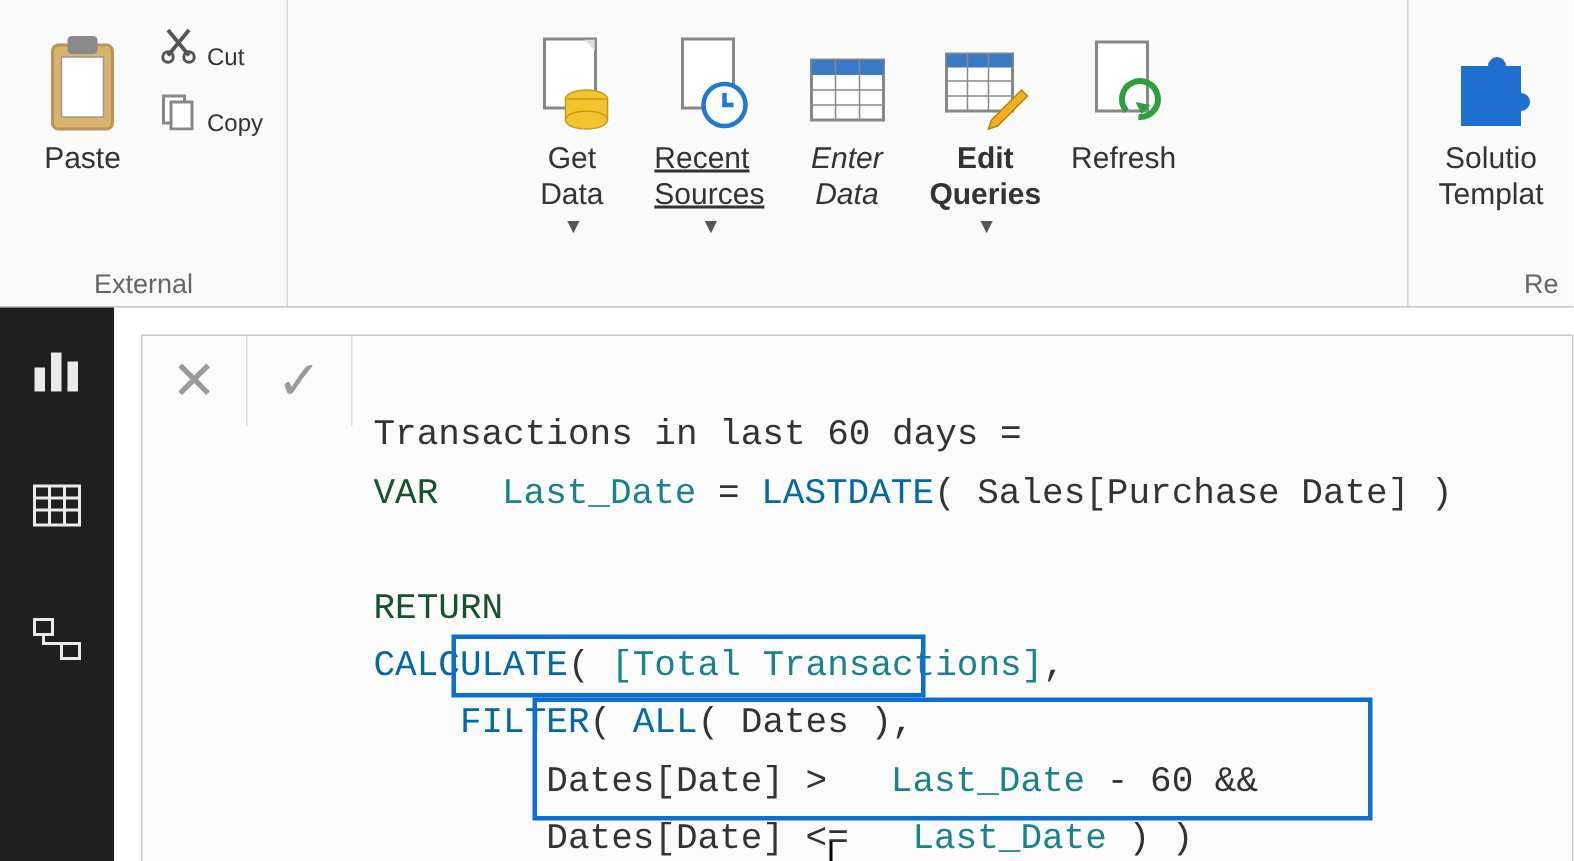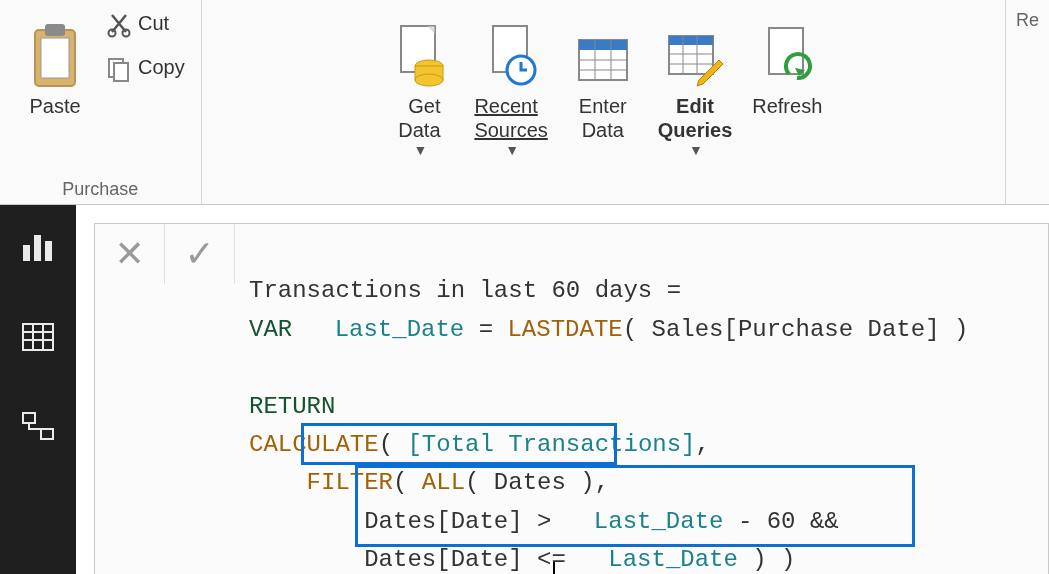--- a/index.html
+++ b/index.html
@@ -52,25 +52,25 @@
   }
   .btn-big .icon-slot {
     height: 80px;
     display:flex;
     align-items:flex-end;
     justify-content:center;
     margin-bottom:4px;
   }
   .btn-small-row {
     display: flex;
-    align-items: flex-start;
+    align-items: flex-end;
     gap: 6px;
     padding: 4px 6px;
     height: 44px;
-    font-size: 20px;
+    font-size: 16px;
     cursor: pointer;
   }
   .caret {
     font-size: 14px;
     color:#555;
     margin-left:2px;
   }
   
   .workspace {
     display: flex;
@@ -114,21 +114,21 @@
   .formula-editor {
     font-family: Consolas, "Courier New", monospace;
     font-size: 24px;
     line-height: 1.6;
     padding: 10px 14px;
     white-space: pre;
     color:#333;
     position:relative;
   }
   .kw   { color:#14532d; }       
-  .fn   { color:#a16207; }       
+  .fn   { color:#0369a1; }       
   .var  { color:#19828a;margin-left:28px; }       
   .meas { color:#19828a; }
   .hlbox {
     position:absolute;
     border:3px solid #0c6fd1;
     pointer-events:none;
   }
   .visual-placeholder {
     position:absolute;
     left: 38px;
@@ -186,36 +186,36 @@
           <span>
             <svg width="26" height="26" viewBox="0 0 26 26">
                 <rect x="3" y="3" width="14" height="18" fill="#fff" stroke="#888" stroke-width="2"></rect>
                 <rect x="8" y="7" width="14" height="18" fill="#fff" stroke="#888" stroke-width="2"></rect>
               </svg>
           </span>
           <span>Copy</span>
         </div>
       </div>
     </div>
-    <div class="group-label">Purchase</div>
+    <div class="group-label">External</div>
   </div>
 
   <div class="group" style="flex:1;">
     <div class="group-body">
       <div class="btn-big">
         <div class="icon-slot">
           <svg width="60" height="70" viewBox="0 0 60 70">
             <rect x="12" y="6" width="34" height="46" fill="#fff" stroke="#888" stroke-width="2"></rect>
             <path d="M38 6 h8 v8" fill="#ddd" stroke="#888"></path>
             <ellipse cx="40" cy="46" rx="14" ry="6" fill="#f4c430" stroke="#c79b10"></ellipse>
             <rect x="26" y="46" width="28" height="14" fill="#f4c430" stroke="#c79b10"></rect>
             <ellipse cx="40" cy="60" rx="14" ry="6" fill="#f4c430" stroke="#c79b10"></ellipse>
           </svg>
         </div>
-        <span style="white-space:pre; text-align:right;">Get
+        <span style="white-space:pre; text-align:center;">Get
 Data</span>
           <span class="caret">▼</span>
       </div>
       <div class="btn-big">
         <div class="icon-slot">
           <svg width="60" height="70" viewBox="0 0 60 70">
             <rect x="12" y="6" width="34" height="46" fill="#fff" stroke="#888" stroke-width="2"></rect>
             <circle cx="40" cy="50" r="14" fill="#fff" stroke="#1f78d1" stroke-width="3"></circle>
             <path d="M40 42 v8 h6" stroke="#1f78d1" stroke-width="3" fill="none"></path>
           </svg>
@@ -228,21 +228,21 @@
         <div class="icon-slot">
           <svg width="56" height="56" viewBox="0 0 56 56">
             <rect x="4" y="6" width="48" height="40" fill="#fff" stroke="#888" stroke-width="2"></rect>
             <rect x="4" y="6" width="48" height="10" fill="#3b7ac5"></rect>
             <line x1="20" y1="6" x2="20" y2="46" stroke="#888"></line>
               <line x1="36" y1="6" x2="36" y2="46" stroke="#888"></line>
             <line x1="4" y1="26" x2="52" y2="26" stroke="#888"></line>
               <line x1="4" y1="36" x2="52" y2="36" stroke="#888"></line>
           </svg>
         </div>
-        <span style="white-space:pre; text-align:center;">Enter
+        <span style="white-space:pre; text-align:center;font-style:italic;">Enter
 Data</span>
       </div>
       <div class="btn-big">
         <div class="icon-slot">
           <svg width="60" height="60" viewBox="0 0 60 60">
             <rect x="4" y="6" width="44" height="38" fill="#fff" stroke="#888" stroke-width="2"></rect>
             <rect x="4" y="6" width="44" height="9" fill="#3b7ac5"></rect>
             <line x1="18" y1="6" x2="18" y2="44" stroke="#888"></line>
               <line x1="32" y1="6" x2="32" y2="44" stroke="#888"></line>
             <line x1="4" y1="24" x2="48" y2="24" stroke="#888"></line>
@@ -261,20 +261,31 @@
             <path d="M30 50 a12 12 0 1 1 8 4" fill="none" stroke="#2e9e3f" stroke-width="4"></path>
             <path d="M40 52 l-4 -8 l10 2 z" fill="#2e9e3f"></path>
           </svg>
         </div>
         <span style="white-space:pre; text-align:center;">Refresh</span>
       </div>
     </div>
   </div>
 
   <div class="group" style="border-right:none;">
+    <div class="group-body">
+      <div class="btn-big" style="min-width:80px;">
+        <div class="icon-slot">
+          <svg width="60" height="60" viewBox="0 0 60 60">
+              <path d="M10 14 h18 a6 6 0 1 1 12 0 h10 v18 a6 6 0 1 1 0 12 v10 h-40 z" fill="#1f6fd0"></path>
+            </svg>
+        </div>
+        <span style="white-space:pre; text-align:center;">Solutio
+Templat</span>
+      </div>
+    </div>
     <div class="group-label" style="align-self:flex-end; padding-right:0;text-align:center;">Re</div>
   </div>
 </div>
 
 <div class="workspace">
   <div class="navrail">
     <div class="navrail-item">
       <svg width="38" height="38" viewBox="0 0 38 38">
           <rect x="4" y="18" width="7" height="16" fill="#eaeaea"></rect>
           <rect x="15" y="8" width="7" height="26" fill="#eaeaea"></rect>

